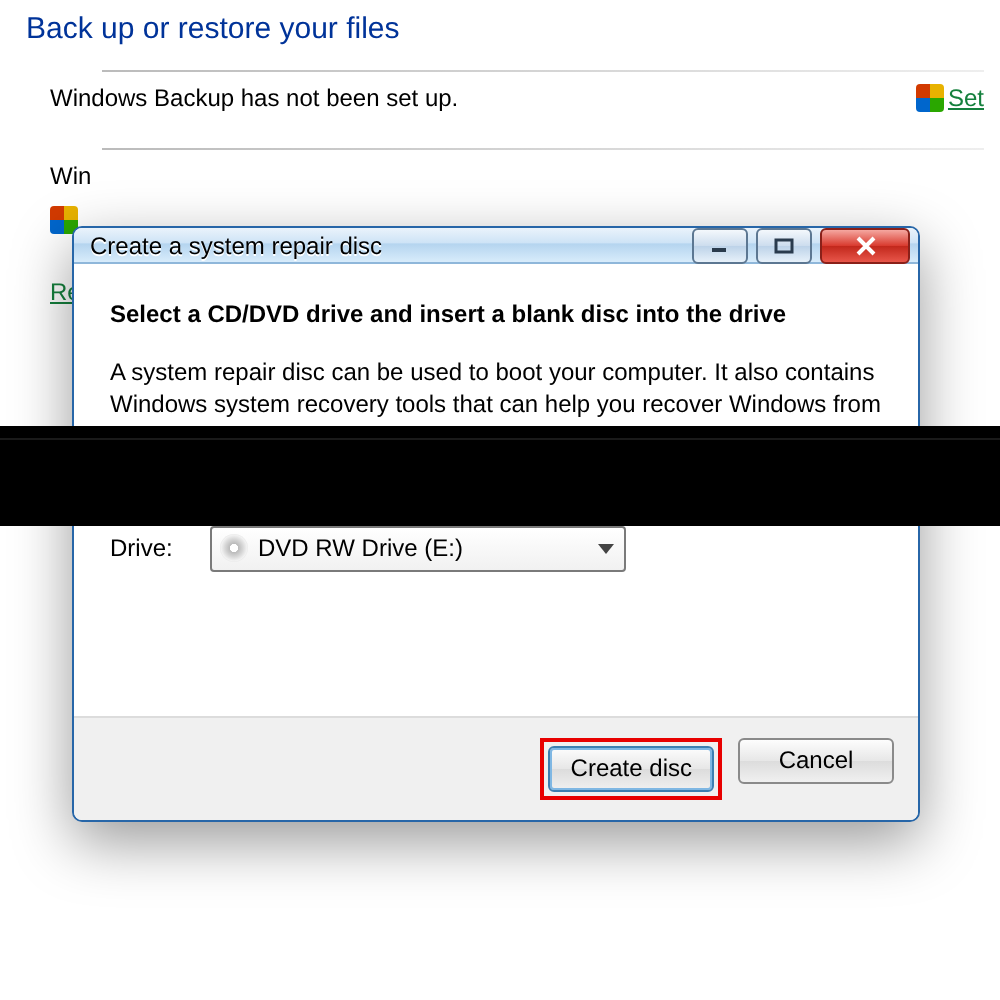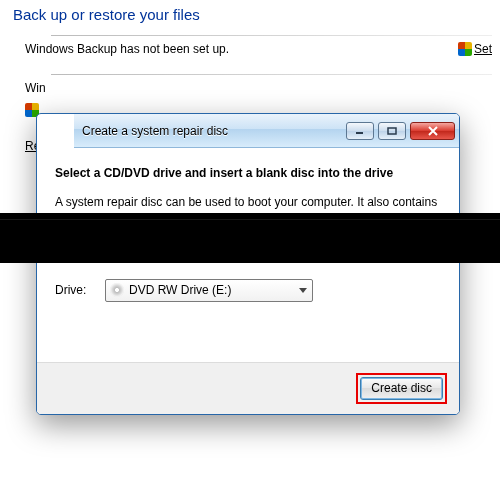--- a/index.html
+++ b/index.html
@@ -2,49 +2,48 @@
 <html><head>
 <meta charset="utf-8">
 <style>
   * { box-sizing: border-box; font-family: "Segoe UI", Tahoma, sans-serif; }
   body { margin: 0; background: #fff; color: #000; font-size: 12px; width:500px; }
   .page { padding: 4px 8px 0 11px; }
   .page-title { color: #003399; font-size: 15px; margin: 2px 0 12px 2px; }
   .section-label { font-size: 12px; margin: 4px 0 2px 0; }
   .hr { height: 1px; background: linear-gradient(to right,#bbb,#eee); margin: 0 0 6px 40px; }
   .indent { padding-left: 14px; }
-  .right-action { color: #000000; cursor: pointer; text-decoration: underline; }
+  .right-action { color: #15803d; cursor: pointer; text-decoration: underline; }
   .flexrow { display:flex; align-items:flex-end; }
   .shield {
     width:14px;height:14px;border-radius:2px;
     background: conic-gradient(#e8b200 0 25%, #2aa700 0 50%, #0066cc 0 75%, #d23a00 0 100%);
     display:inline-block;margin-right:2px;
   }
   
   .overlay { position:absolute; left:36px; top:113px; width:424px;
              box-shadow: 0 10px 30px rgba(0,0,0,0.4);
              border:1px solid #2766a8; border-radius:5px; overflow:hidden;
              background:#fff; }
   .titlebar {
-    height:34px; display:flex; align-items:center;
+    height:18px; display:flex; align-items:center;
     background: linear-gradient(#eaf3fb 0%, #cde3f6 45%, #b4d4ef 46%, #d8ecfb 100%);
     padding-left:8px;
     border-bottom:1px solid #8fb7da;
-    margin-left:37px;
   }
   .titlebar-text { font-size:12px; color:#000; text-shadow:0 1px 0 #fff; flex:1; }
   .win-btn {
     width:28px;height:18px;border:1px solid #5c7792;border-radius:3px;
     margin-right:4px; position:relative;
     background:linear-gradient(#f4f8fc,#cdddee 49%,#bcd2e8 50%,#e7f1fa);
     display:flex;align-items:center;justify-content:center;
   }
   .win-btn.close { width:45px;background:linear-gradient(#f5a7a0,#d93b2f 49%,#c1271b 50%,#e8564a);border-color:#8a2019;}
   .win-btn svg { pointer-events:none; }
-  .dlg-body { padding:18px 18px 12px 18px; background:#fff; }
+  .dlg-body { padding:18px 18px 24px 18px; background:#fff; }
   .dlg-strong { font-weight:bold; margin-bottom:14px; font-size:12px; }
   .dlg-text { font-size:12px; margin-bottom:36px; line-height:1.35; }
   .drive-row { display:flex; align-items:center; margin-bottom:48px; }
   .drive-label { width:50px; font-size:12px; }
   .dropdown {
     flex: 0 0 208px; height:23px; border:1px solid #7a7a7a; border-radius:2px;
     background:linear-gradient(#fff,#f1f1f1);
     position:relative; display:flex;align-items:center;padding:0 20px 0 4px;
     font-size:12px;
   }
@@ -130,16 +129,17 @@
         <span>DVD RW Drive (E:)</span>
         <span class="caret"></span>
       </div>
     </div>
   </div>
 
   <div class="dlg-footer">
     <span class="highlight-ring">
       <button class="btn primary">Create disc</button>
     </span>
+    <button class="btn">Cancel</button>
   </div>
 </div>
 
 <div class="blackbar"></div>
 
 </body></html>

